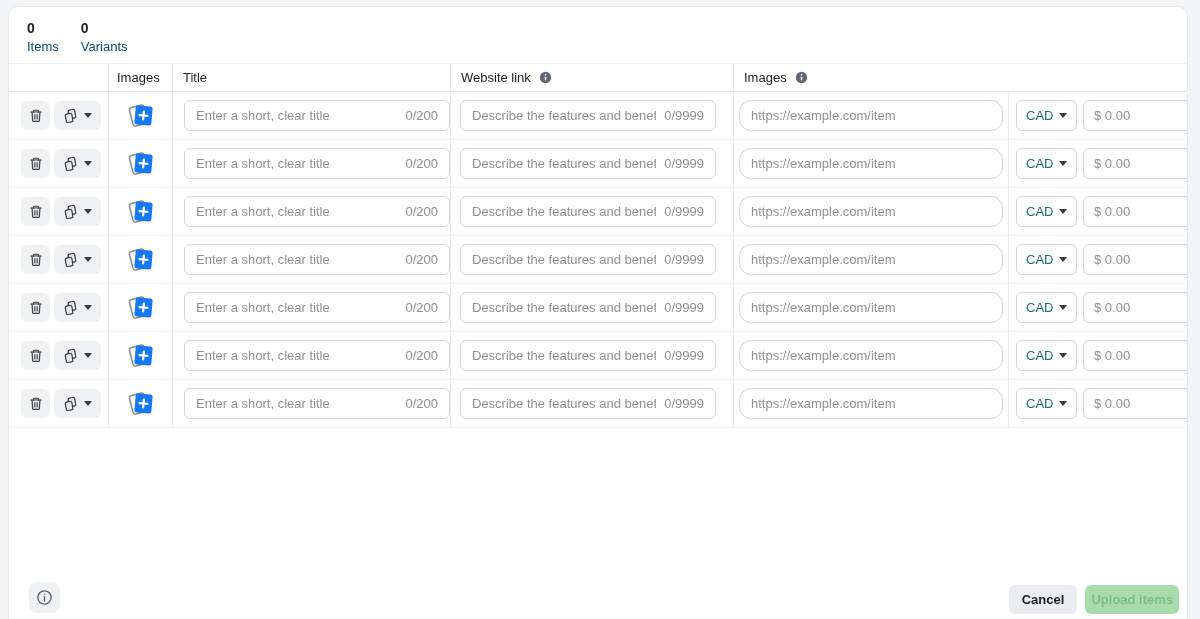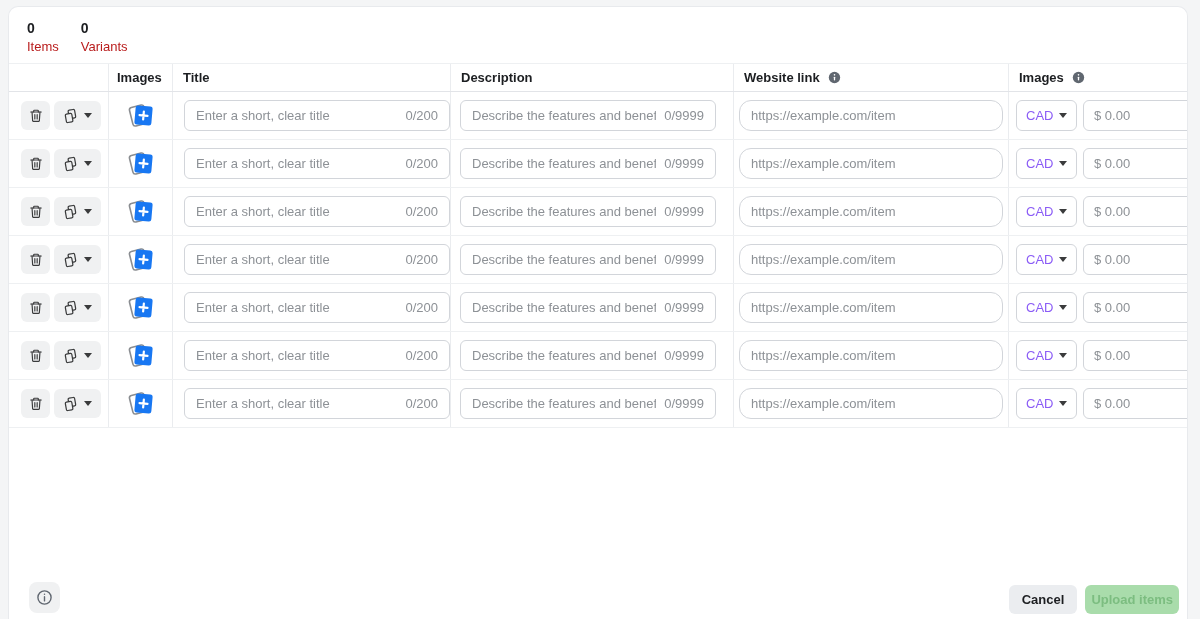--- a/index.html
+++ b/index.html
@@ -15,27 +15,27 @@
     position:absolute; left:8px; top:6px; width:1180px; height:613px;
     background:#fff;
     border:1px solid #e8eaed; border-bottom:none;
     border-radius:10px 10px 0 0;
     display:flex; flex-direction:column;
     overflow:hidden;
   }
   
   .stats { display:flex; gap:22px; padding:13px 0 9px 18px; }
   .stat .num { font-size:14px; font-weight:bold; color:#1c1e21; line-height:16px; }
-  .stat .lbl { font-size:13px; color:#b91c1c; margin-top:3px; line-height:15px; }
+  .stat .lbl { font-size:13px; color:#0c4a6e; margin-top:3px; line-height:15px; }
 
   
   .grid { display:grid; grid-template-columns:100px 64px 278px 283px 275px 1fr; }
   .thead { border-top:1px solid #eef0f2; border-bottom:1px solid #e2e4e8; height:29px; }
   .th {
-    font-size:13px; font-weight:bold; color:#1c1e21;
+    font-size:13px; font-weight:normal; color:#1c1e21;
     display:flex; align-items:center; gap:8px;
     padding-left:10px; height:100%;
   }
   .th.images-h { padding-left:8px; }
   .cdiv { border-right:1px solid #eaecef; }
   .row { height:48px; border-bottom:1px solid #eef0f2; }
   .cell { display:flex; align-items:center; height:100%; min-width:0; }
 
   .action-cell { padding-left:12px; gap:4px; }
   .iconbtn {
@@ -53,21 +53,21 @@
   }
   .placeholder { color:#8d9196; white-space:nowrap; overflow:hidden; }
   .counter { color:#8d9196; margin-left:auto; padding-left:8px; }
 
   .title-field { margin-left:11px; width:306px; padding:0 11px; }
   .desc-field  { margin-left:9px;  width:256px; padding:0 11px; }
   .web-field   { margin-left:5px;  width:264px; padding:0 11px;border-radius:12px; }
 
   .price-cell { padding-left:7px; gap:6px; }
   .currency-select { width:61px; padding:0 9px; justify-content:space-between; cursor:pointer; flex:none; }
-  .currency-label { font-size:13px; color:#8b5cf6; }
+  .currency-label { font-size:13px; color:#0f766e; }
   .price-field { width:140px; flex:none; padding:0 10px; }
 
   .caret {
     width:0; height:0;
     border-left:4px solid transparent; border-right:4px solid transparent;
     border-top:5px solid #3a3b3c;
   }
   .caret.white { border-top-color:#fff; }
 
   
@@ -109,21 +109,20 @@
     <div class="stat">
       <div class="num">0</div>
       <div class="lbl">Variants</div>
     </div>
   </div>
 
   <div class="thead grid">
     <div class="th cdiv"></div>
     <div class="th cdiv images-h">Images</div>
     <div class="th cdiv">Title</div>
-    <div class="th cdiv">Description</div>
     <div class="th cdiv">
       <span>Website link</span>
       <span style="display:flex;">
         <svg width="13" height="13" viewBox="0 0 16 16">
             <circle cx="8" cy="8" r="7" fill="#606770"></circle>
             <rect x="7.2" y="7" width="1.6" height="4.6" rx="0.8" fill="#fff"></rect>
             <circle cx="8" cy="4.7" r="1" fill="#fff"></circle>
           </svg>
       </span>
     </div>

